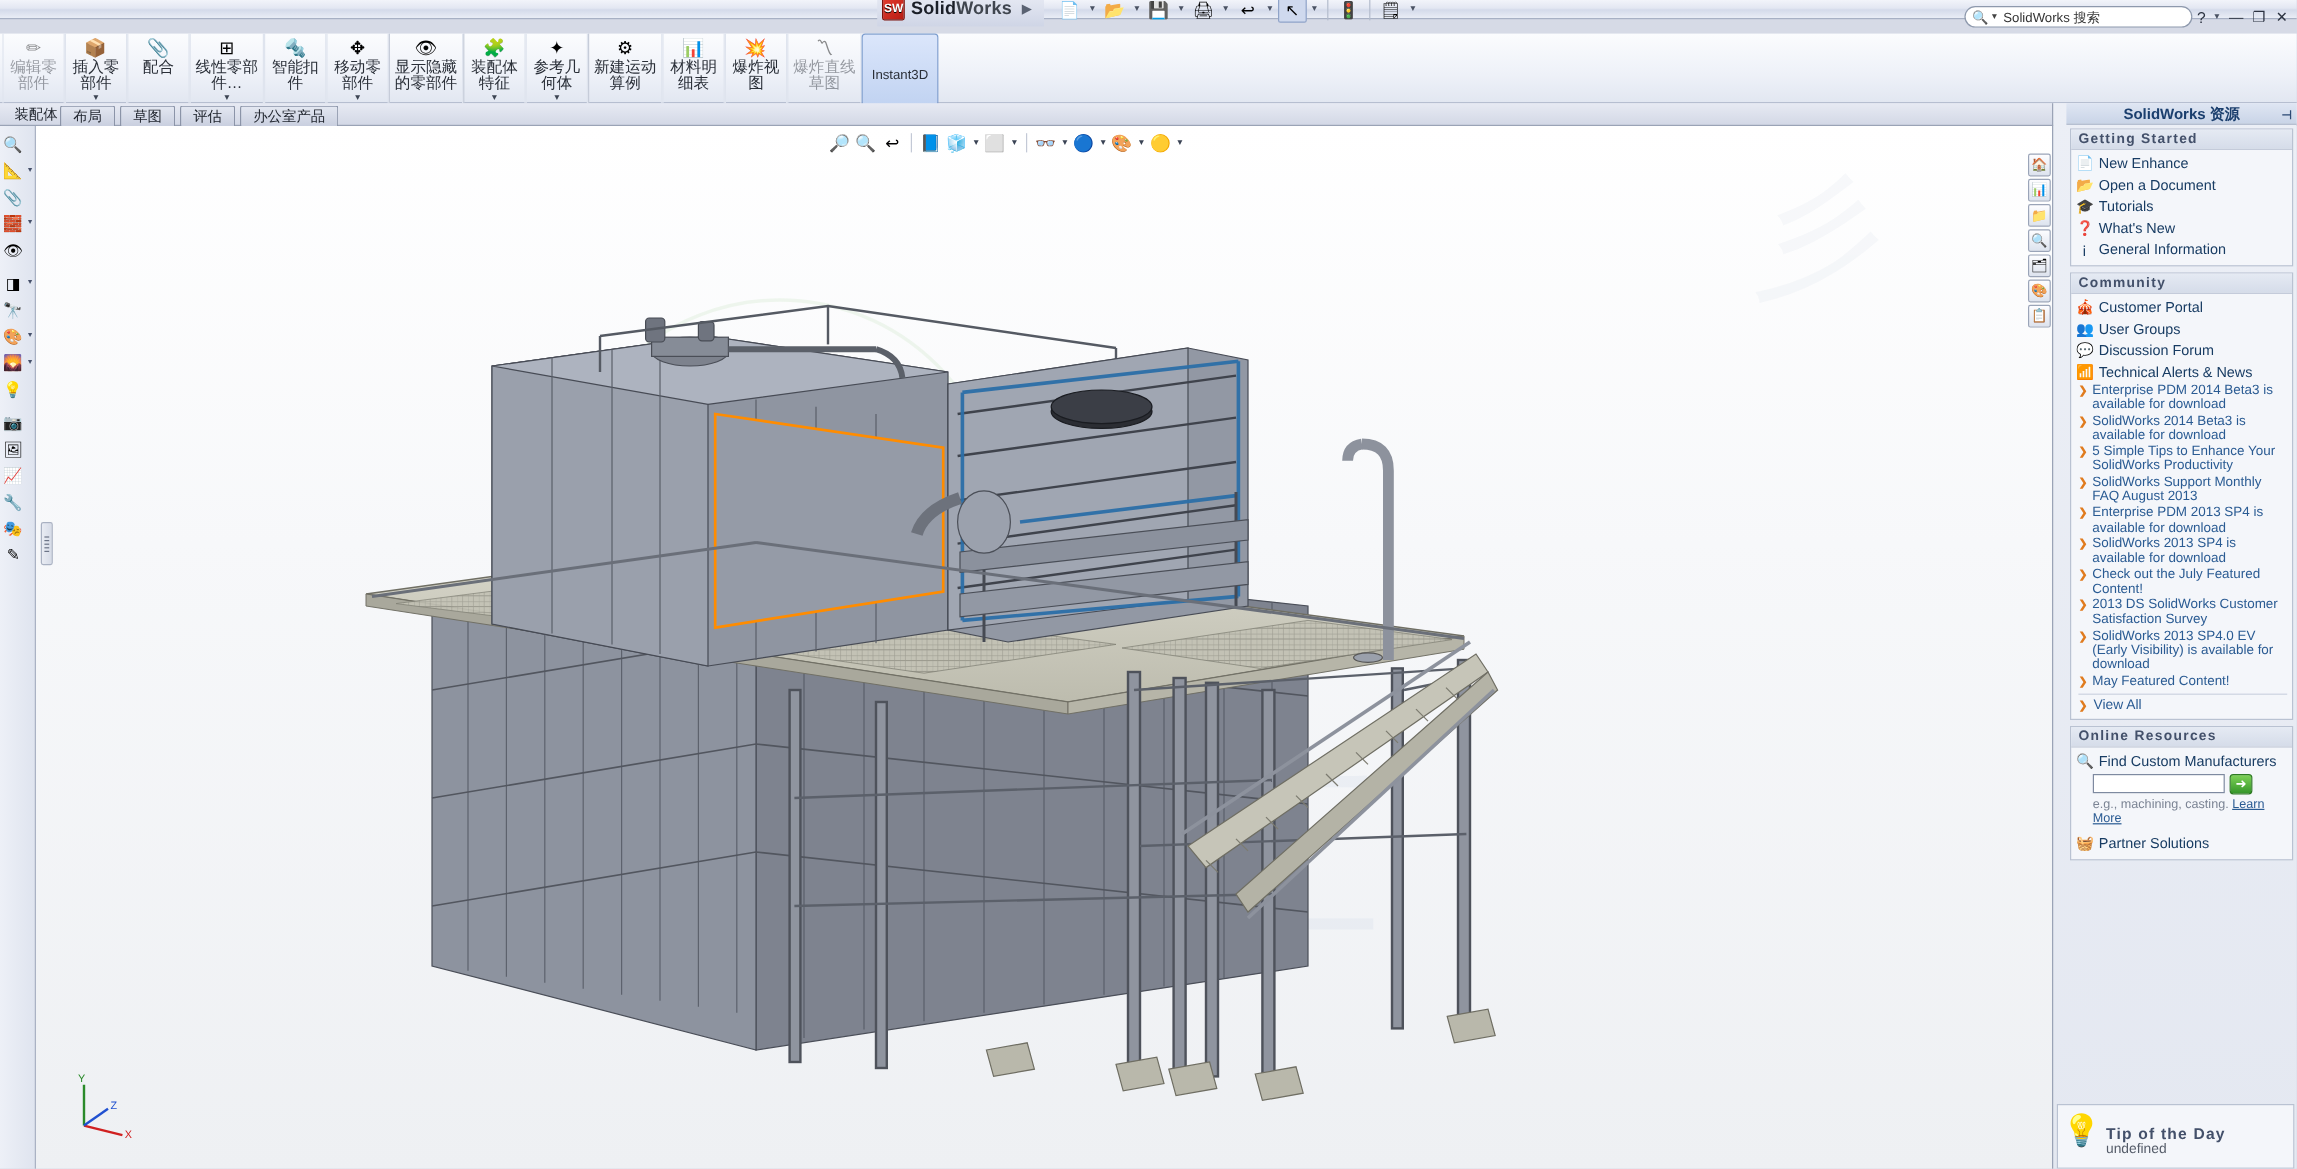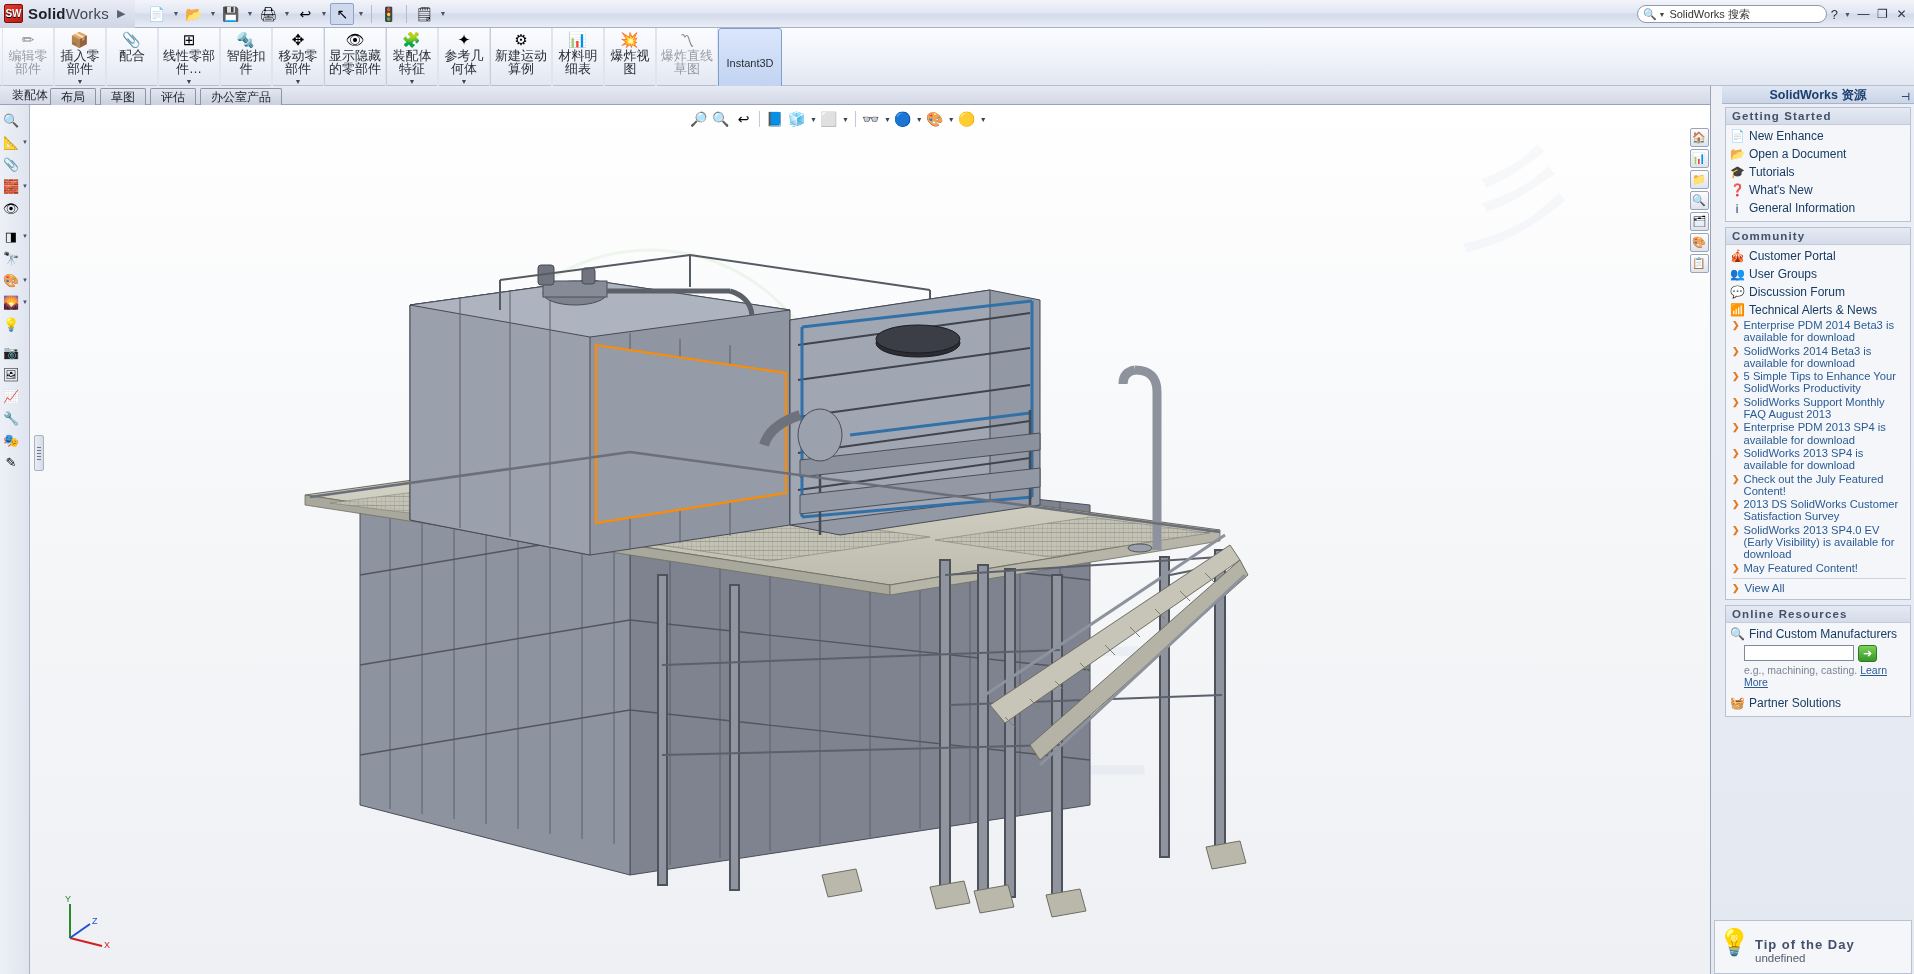--- a/index.html
+++ b/index.html
@@ -8,40 +8,40 @@
     width: 1914px; height: 974px;
     overflow: hidden;
     font-family: "Liberation Sans", sans-serif;
     font-size: 12px;
     background: #d6dae6;
   }
   #app { position: relative; width: 1914px; height: 974px; }
 
   
   .titlebar {
-    position: absolute; left: 0; top: 0; width: 1914px; height: 28px;
+    position: absolute; left: 0; top: 0; width: 1914px; height: 16px;
     background: linear-gradient(to bottom, #f2f4fa 0%, #e3e7f2 45%, #d4daea 55%, #e9edf6 100%);
     border-bottom: 1px solid #a7b0c4;
-    display: flex; align-items: center;
+    display: flex; align-items: center; justify-content: center;
   }
   .sw-logo {
     display: flex; align-items: center; height: 28px; padding: 0 6px 0 4px;
     background: linear-gradient(to bottom,#e9ecf5,#cfd5e6);
   }
   .sw-cube {
     width: 19px; height: 19px; margin-right: 5px;
     background: linear-gradient(135deg,#e23b2e 0%, #b71d14 100%);
     border: 1px solid #7d120c; border-radius: 2px;
     color: #fff; font-size: 10px; font-weight: bold;
     display: flex; align-items: center; justify-content: center;
     text-shadow: 0 1px 0 #000;
   }
   .sw-name { font-size: 15px; color: #2e3440; letter-spacing: .2px; }
   .sw-name b { font-weight: bold; color: #1b1f28; }
-  .sw-name span { font-weight: normal; color: #40464f; }
+  .sw-name span { font-weight: bold; color: #40464f; }
   .tb-arrow { color: #5a6272; font-size: 11px; margin: 0 4px 0 8px; }
 
   .tb-tools { display: flex; align-items: center; gap: 1px; margin-left: 10px; }
   .tb-btn {
     width: 24px; height: 22px; display: flex; align-items: center; justify-content: center;
     font-size: 14px; cursor: default;
   }
   .tb-btn.sel { background: #cfd9ee; border: 1px solid #8fa3c8; border-radius: 2px; }
   .tb-caret { font-size: 7px; color: #4a5263; width: 11px; text-align: center; }
   .tb-sep { width: 1px; height: 18px; background: #b4bccd; margin: 0 4px; }

